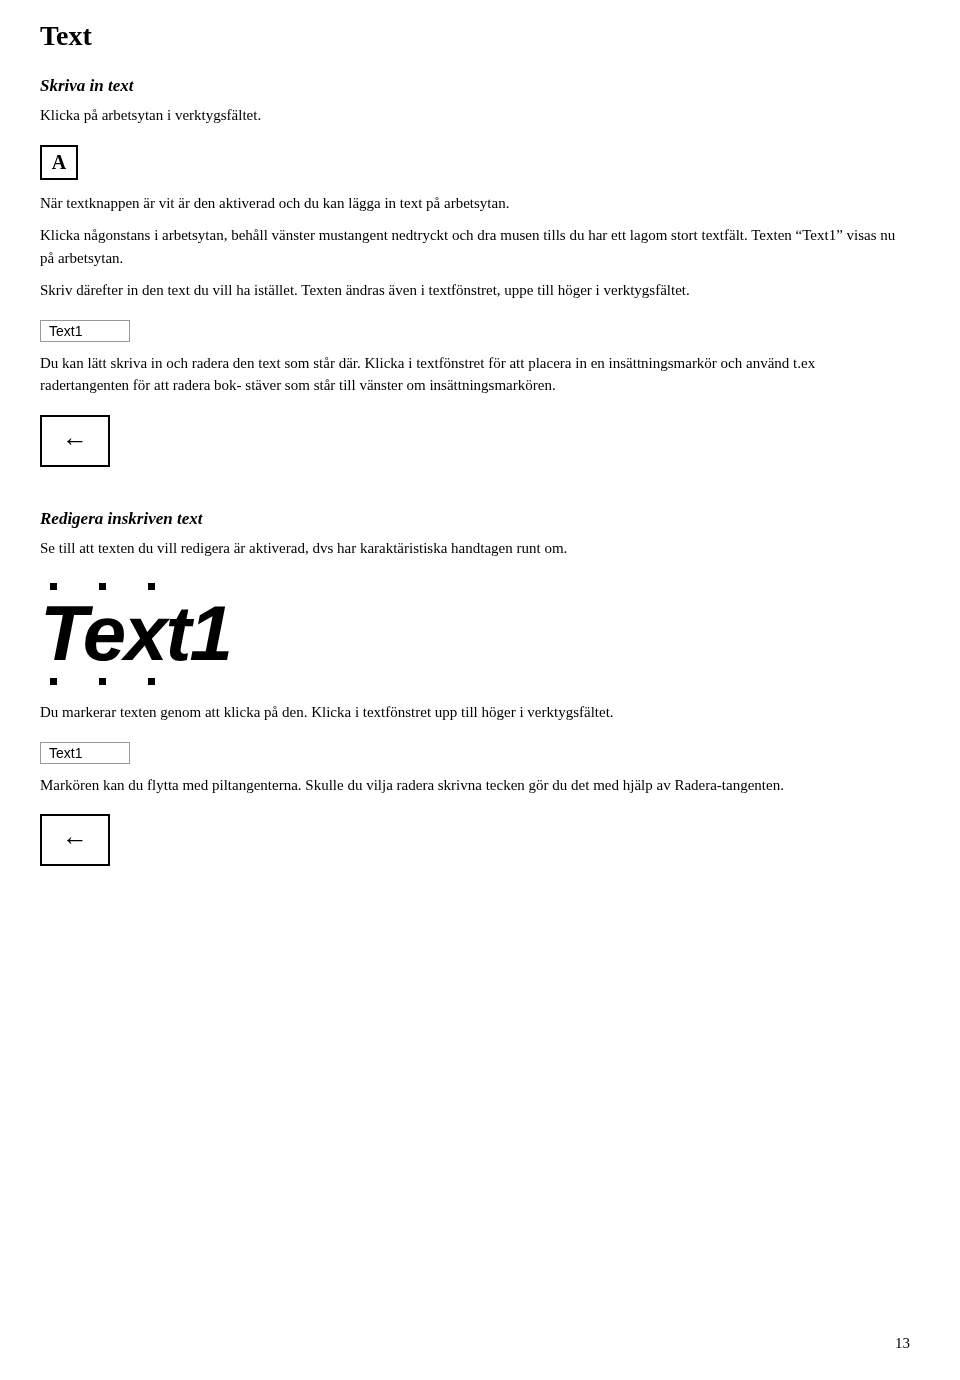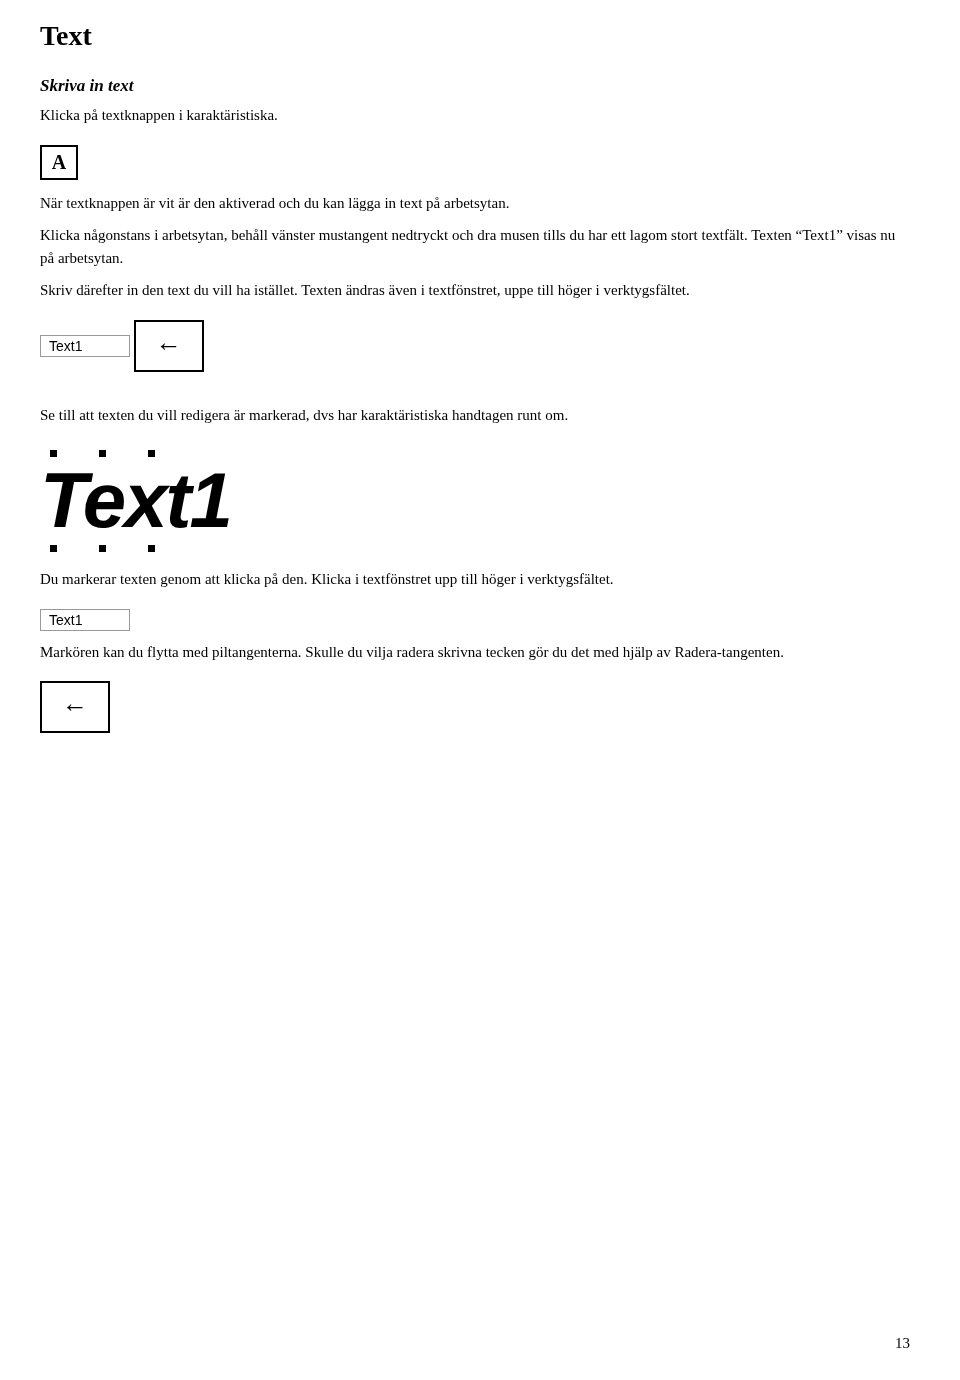--- a/index.html
+++ b/index.html
@@ -104,45 +104,47 @@
     }
   </style>
 </head>
 <body>
 
 <h1>Text</h1>
 
 <div class="section">
   <h2>Skriva in text</h2>
 
-  <p>Klicka på textknappen i karaktäristiska.</p>
+  <p>Klicka på arbetsytan i verktygsfältet.</p>
 
   <div class="icon-box">
     <span>A</span>
   </div>
 
   <p>När textknappen är vit är den aktiverad och du kan lägga in text på arbetsytan.</p>
 
   <p>Klicka någonstans i arbetsytan, behåll vänster mustangent nedtryckt och dra musen tills du har ett lagom stort textfält. Texten “Text1” visas nu på arbetsytan.</p>
 
   <p>Skriv därefter in den text du vill ha istället. Texten ändras även i textfönstret, uppe till höger i verktygsfältet.</p>
 
   <div class="text-input-box">
     <span>Text1</span>
   </div>
 
+  <p>Du kan lätt skriva in och radera den text som står där. Klicka i textfönstret för att  placera in en insättningsmarkör och använd t.ex radertangenten för att radera bok- stäver som står till vänster om insättningsmarkören.</p>
 
   <div class="backspace-box">
     <span style="font-size:26px;">←</span>
   </div>
 </div>
 
 <div class="section">
+  <h2>Redigera inskriven text</h2>
 
-  <p>Se till att texten du vill redigera är markerad, dvs har karaktäristiska handtagen runt om.</p>
+  <p>Se till att texten du vill redigera är aktiverad, dvs har karaktäristiska handtagen runt om.</p>
 
   <div class="text-demo-section">
     <div class="handles-row">
       <span class="handle-dot"></span>
       <span class="handle-dot"></span>
       <span class="handle-dot"></span>
     </div>
     <span class="text-demo-large">Text1</span>
     <div class="handles-row">
       <span class="handle-dot"></span>

